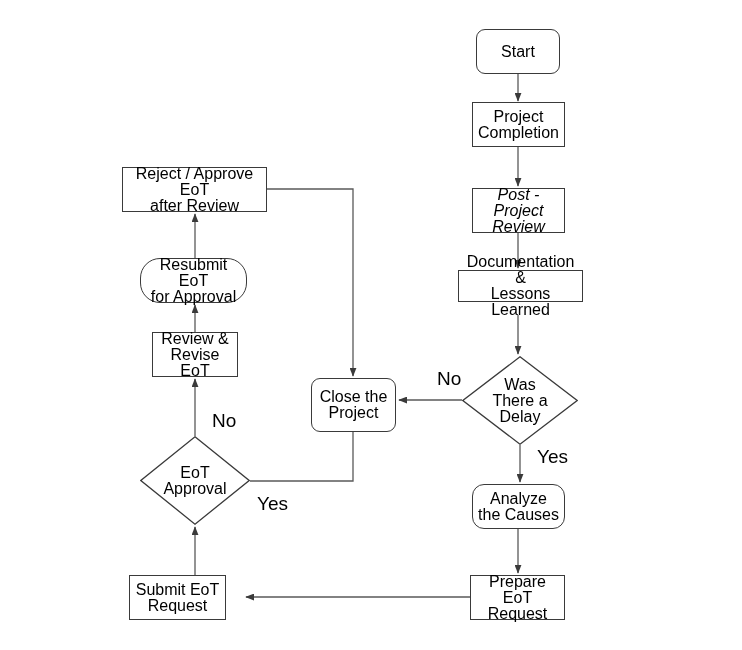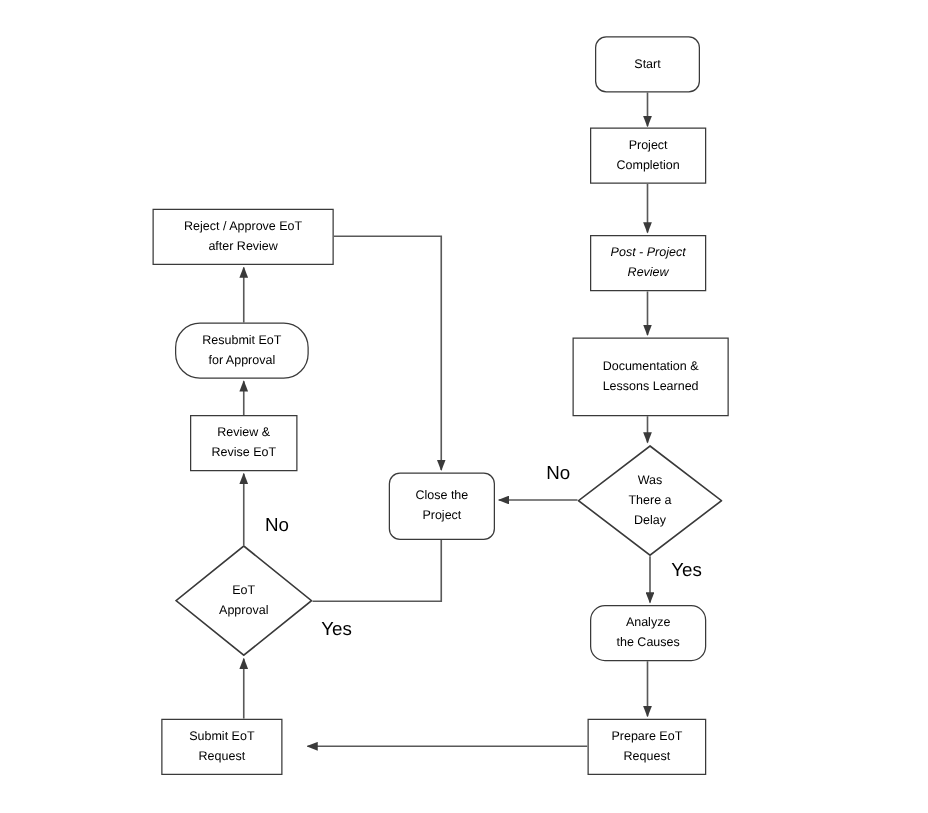--- a/index.html
+++ b/index.html
@@ -28,21 +28,21 @@
     height: 650px;
   }
   .node {
     position: absolute;
     box-sizing: border-box;
     display: flex;
     align-items: center;
     justify-content: center;
     text-align: center;
     color: #000000;
-    font-size: 10px;
+    font-size: 16px;
     line-height: 16px;
     z-index: 2;
   }
   .node.rect {
     border: 1px solid #3a3a3a;
     background: #ffffff;
   }
   .node.rounded {
     border: 1px solid #3a3a3a;
     background: #ffffff;
@@ -62,21 +62,21 @@
     position: absolute;
     left: 0;
     top: 0;
     width: 100%;
     height: 100%;
     z-index: 1;
   }
   .edge-label {
     position: absolute;
     font-family: "Liberation Sans", sans-serif;
-    font-size: 15px;
+    font-size: 19px;
     line-height: 16px;
     color: #000000;
     white-space: nowrap;
     z-index: 3;
   }
 </style>
 </head>
 <body>
 
 <div id="flowchart-canvas">
@@ -126,21 +126,21 @@
   <div class="node rect" style="left:472px; top:102px; width:93px; height:45px;">
     <span class="label">Project
 Completion</span>
   </div>
 
   <div class="node rect" style="left:472px; top:188px; width:93px; height:45px;font-style:italic;">
     <span class="label">Post - Project
 Review</span>
   </div>
 
-  <div class="node rect" style="left:458px; top:270px; width:125px; height:63px;">
+  <div class="node rect" style="left:458px; top:270px; width:125px; height:32px;">
     <span class="label">Documentation &amp;
 Lessons Learned</span>
   </div>
 
   <div class="node diamond" style="left:462px; top:356px; width:116px; height:89px;">
     <svg class="diamond-shape" viewBox="0 0 116 89" preserveAspectRatio="none" xmlns="http://www.w3.org/2000/svg">
       <polygon points="58,0.8 115.2,44.5 58,88.2 0.8,44.5" fill="#ffffff" stroke="#3a3a3a" stroke-width="1.3"></polygon>
     </svg>
     <span class="label">Was
 There a

